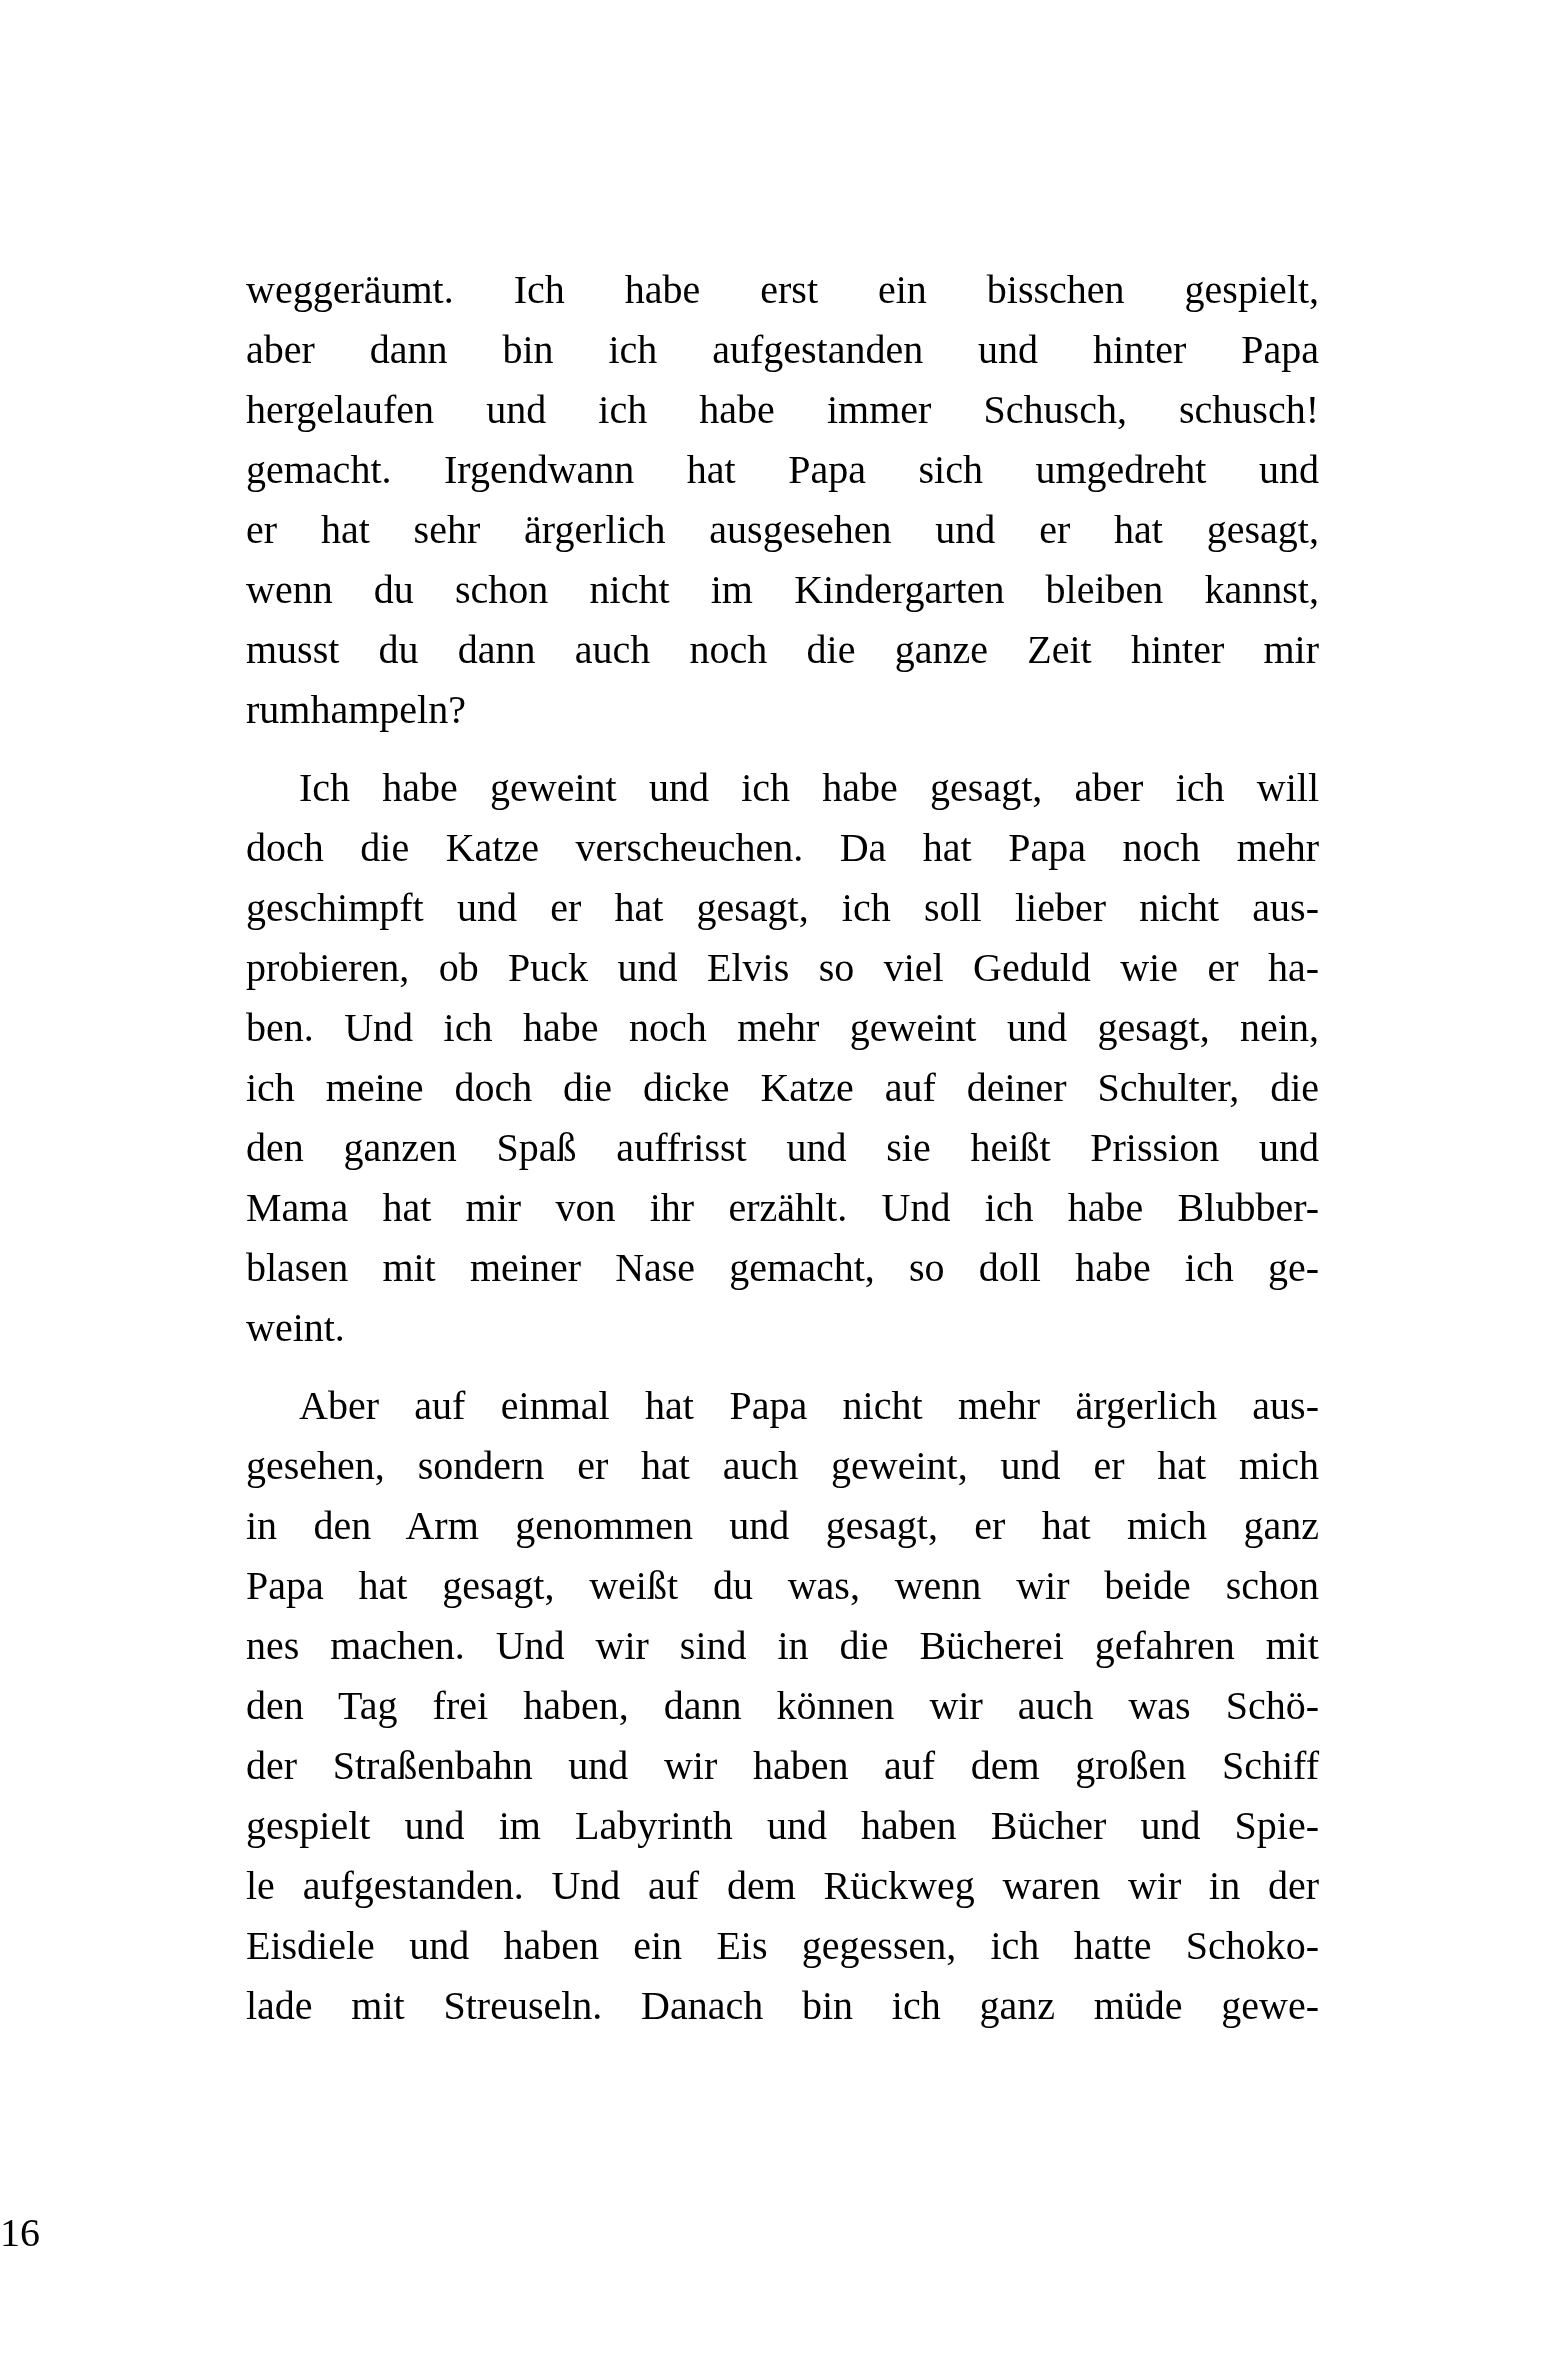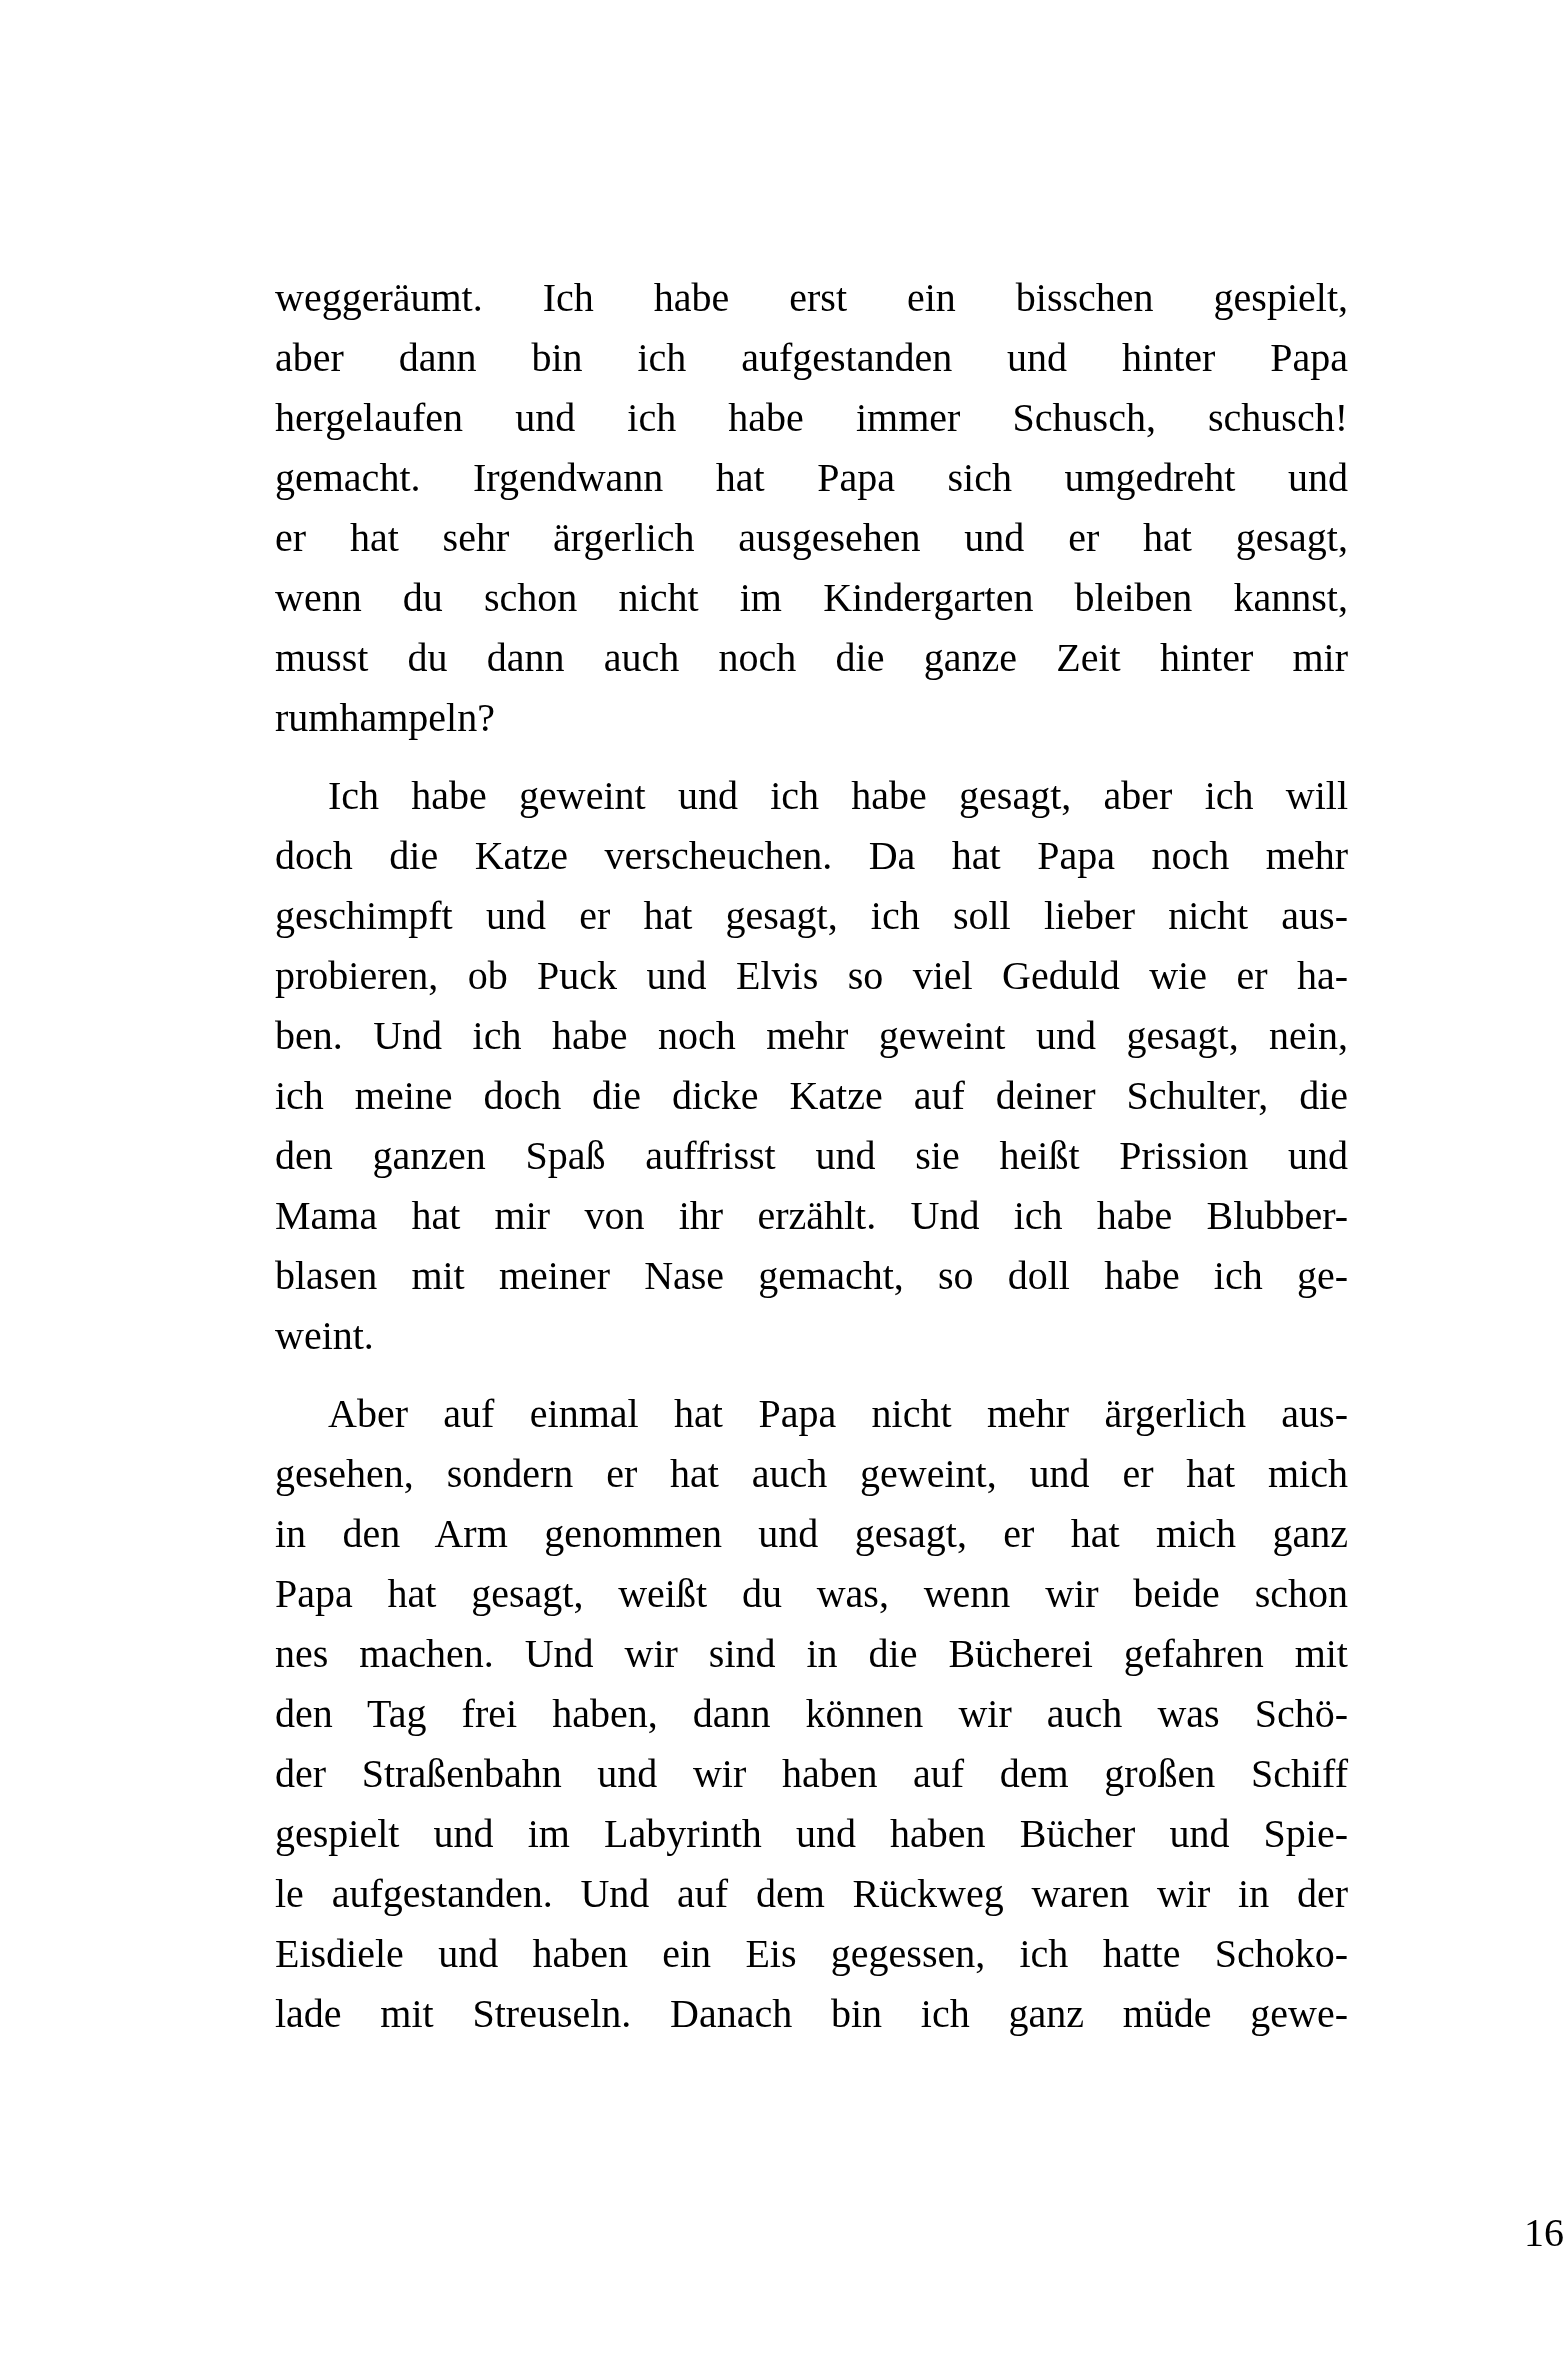--- a/index.html
+++ b/index.html
@@ -11,23 +11,22 @@
     width: 1564px;
     height: 2377px;
     background: #ffffff;
     color: #000000;
     font-family: "Liberation Serif", "DejaVu Serif", serif;
     overflow: hidden;
   }
   .text-block {
     position: absolute;
     left: 246px;
-    top: 268px;
+    top: 260px;
     width: 1073px;
-    margin-left: 29px;
   }
   .para {
     margin: 0;
     padding: 0;
   }
   .para + .para {
     margin-top: 18px;
   }
   .line {
     font-size: 40px;
@@ -43,21 +42,21 @@
   .line.indent {
     text-indent: 53px;
   }
   .page-number {
     position: absolute;
     top: 2203px;
     left: 0;
     width: 100%;
     font-size: 40px;
     line-height: 60px;
-    text-align: right;
+    text-align: left;
     font-family: Liberation Serif, serif;
   }
 </style>
 </head>
 <body>
 
 <div class="text-block" id="text-block">
     <div class="para">
       <div class="line">weggeräumt. Ich habe erst ein bisschen gespielt,</div>
       <div class="line">aber dann bin ich aufgestanden und hinter Papa</div>

